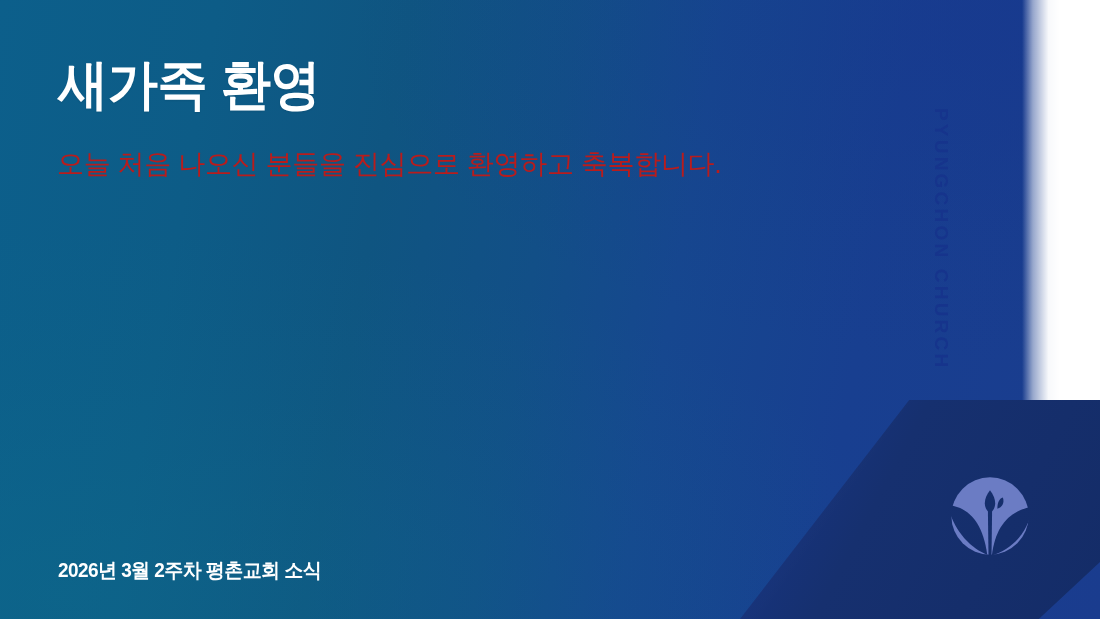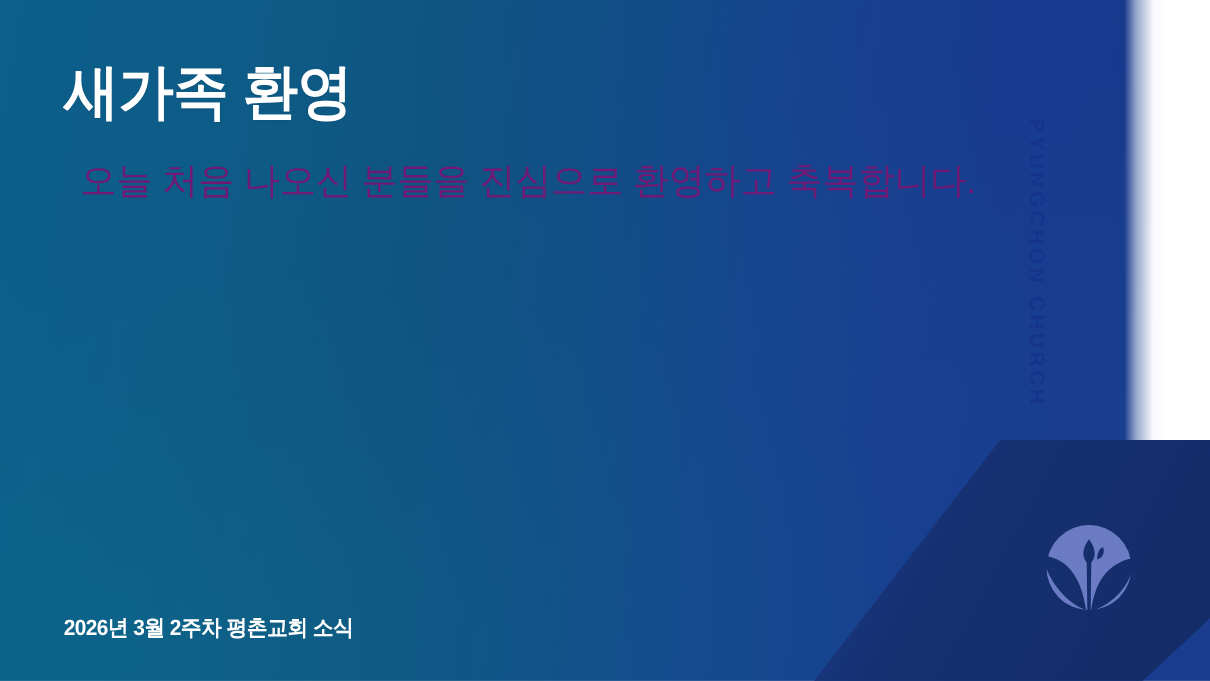--- a/index.html
+++ b/index.html
@@ -138,25 +138,24 @@
     transform-origin: left center;
     white-space: nowrap;
     text-shadow: 0 1px 2px rgba(0,0,0,0.08);
   }
 
   .body-copy {
     position: absolute;
     left: 57px;
     top: 142px;
     width: 950px;
-    color: #701a75;
-    font-size: 33px;
+    color: #b91c1c;
+    font-size: 27px;
     line-height: 44px;
     letter-spacing: -0.3px;
-    margin-left: 16px;
   }
   .body-copy .line { white-space: nowrap; display: block; }
 
   .footer-note {
     position: absolute;
     left: 58px;
     top: 557px;
     color: #ffffff;
     font-size: 20px;
     font-weight: bold;

